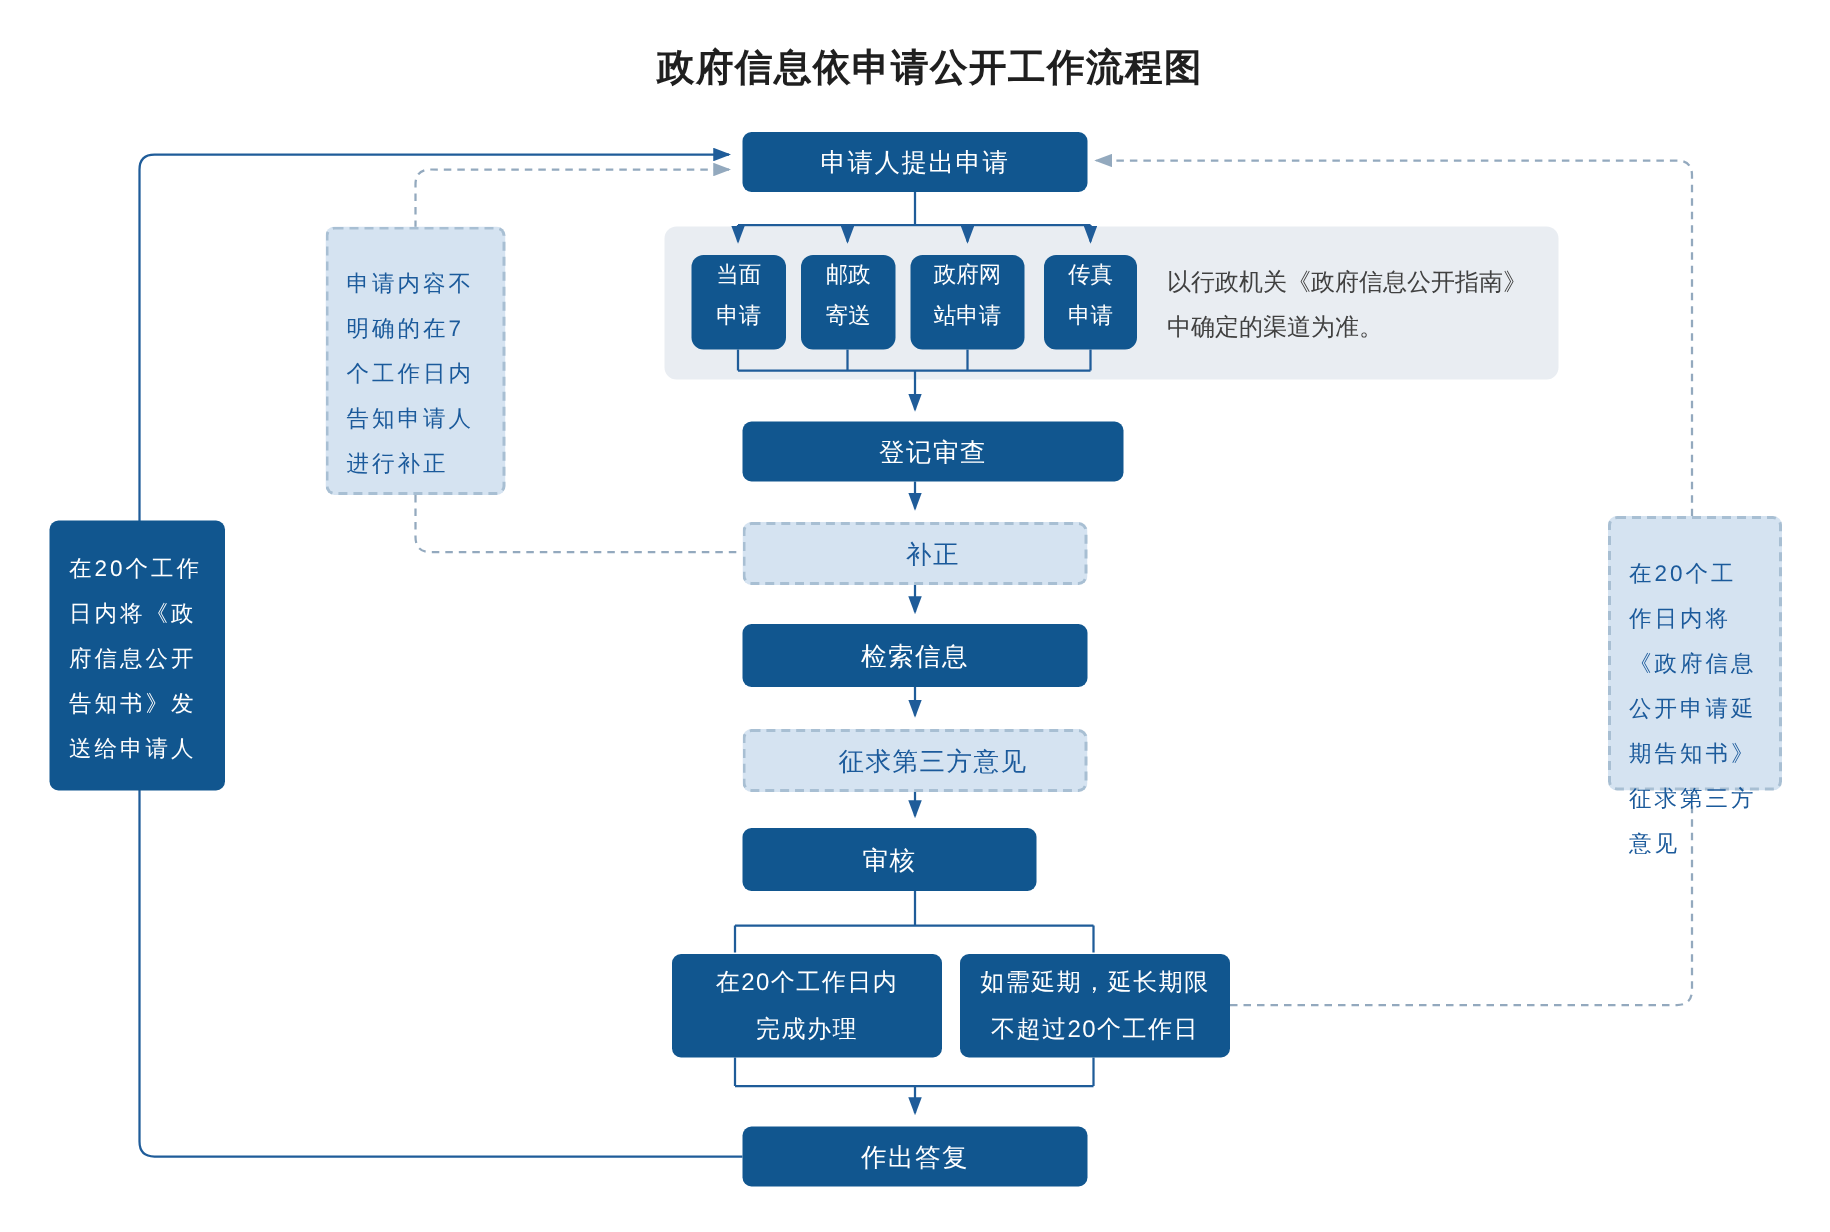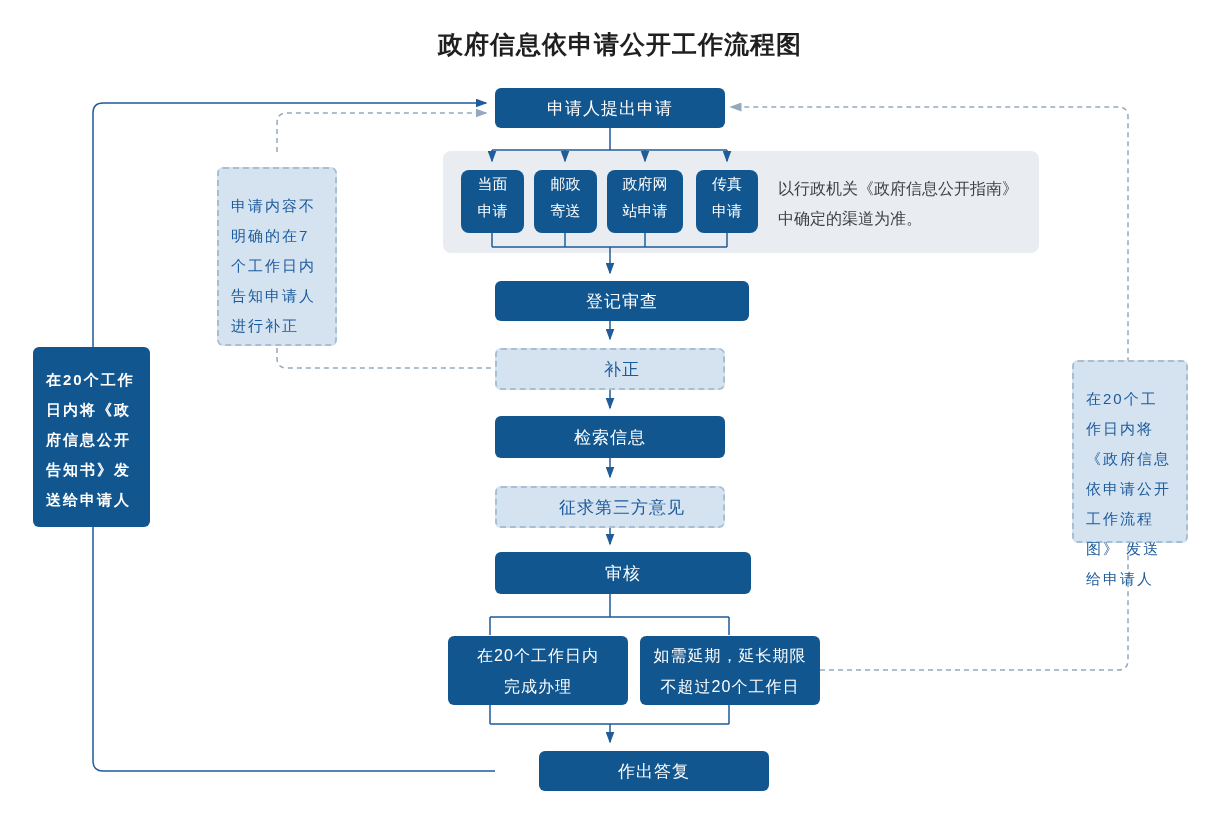--- a/index.html
+++ b/index.html
@@ -15,23 +15,23 @@
           font-size:17px;letter-spacing:1px;padding-left:24px;}
   .panel{background:#E9EDF2;border-radius:8px;}
   .chan{background:#11568F;color:#ffffff;border-radius:8px;font-size:15px;
         line-height:27px;display:flex;justify-content:center;
         text-align:center;}
   .chan .ch-text{width:2em;display:block;}
   .chan.wide .ch-text{width:3em;}
   .twoline{flex-direction:column;font-size:16px;line-height:31px;}
   .sidenote{font-size:15px;line-height:30px;letter-spacing:2px;text-align:left;
             border-radius:6px;}
-  .sidenote.darknote{background:#11568F;color:#ffffff;padding:18px 13px;font-weight:bold;}
+  .sidenote.darknote{background:#11568F;color:#ffffff;padding:18px 13px;}
   .sidenote.lightnote{background:#D5E3F1;border:2px dashed #A8BFD3;color:#1B5A9B;
-            padding:22px 12px;margin-top:16px;}
+            padding:22px 12px;}
   .annotation{color:#404040;font-size:16px;line-height:30px;}
   svg{position:absolute;left:0;top:0;}
 </style>
 </head>
 <body>
 
 <div class="stage">
 
   <div class="title">政府信息依申请公开工作流程图</div>
 
@@ -93,32 +93,32 @@
   </div>
 
   <div class="abs node dark" style="left:495px;top:281px;width:254px;height:40px;">登记审查</div>
 
   <div class="abs node lightd" style="left:495px;top:348px;width:230px;height:42px;">补正</div>
 
   <div class="abs node dark" style="left:495px;top:416px;width:230px;height:42px;">检索信息</div>
 
   <div class="abs node lightd" style="left:495px;top:486px;width:230px;height:42px;">征求第三方意见</div>
 
-  <div class="abs node dark" style="left:495px;top:552px;width:256px;height:42px;text-align:center;">审核</div>
+  <div class="abs node dark" style="left:495px;top:552px;width:196px;height:42px;text-align:center;">审核</div>
 
   <div class="abs node dark twoline" style="left:400px;top:636px;width:180px;height:69px;margin-left:48px;">
     <span>在20个工作日内</span>
     <span>完成办理</span>
   </div>
   <div class="abs node dark twoline" style="left:640px;top:636px;width:180px;height:69px;">
     <span>如需延期，延长期限</span>
     <span>不超过20个工作日</span>
   </div>
 
-  <div class="abs node dark" style="left:495px;top:751px;width:230px;height:40px;margin-left:44px;">作出答复</div>
+  <div class="abs node dark" style="left:495px;top:751px;width:230px;height:40px;">作出答复</div>
 
   <div class="abs sidenote darknote" style="left:33px;top:347px;width:117px;height:180px;">在20个工作日内将《政府信息公开告知书》发送给申请人</div>
 
   <div class="abs sidenote lightnote" style="left:217px;top:151px;width:120px;height:179px;">申请内容不明确的在7个工作日内告知申请人进行补正</div>
 
-  <div class="abs sidenote lightnote" style="left:1072px;top:344px;width:116px;height:183px;">在20个工作日内将《政府信息依申请公开工作流程图》 发送给申请人</div>
+  <div class="abs sidenote lightnote" style="left:1072px;top:344px;width:116px;height:183px;">在20个工作日内将《政府信息公开申请延期告知书》 征求第三方意见</div>
 
 </div>
 
 </body></html>

